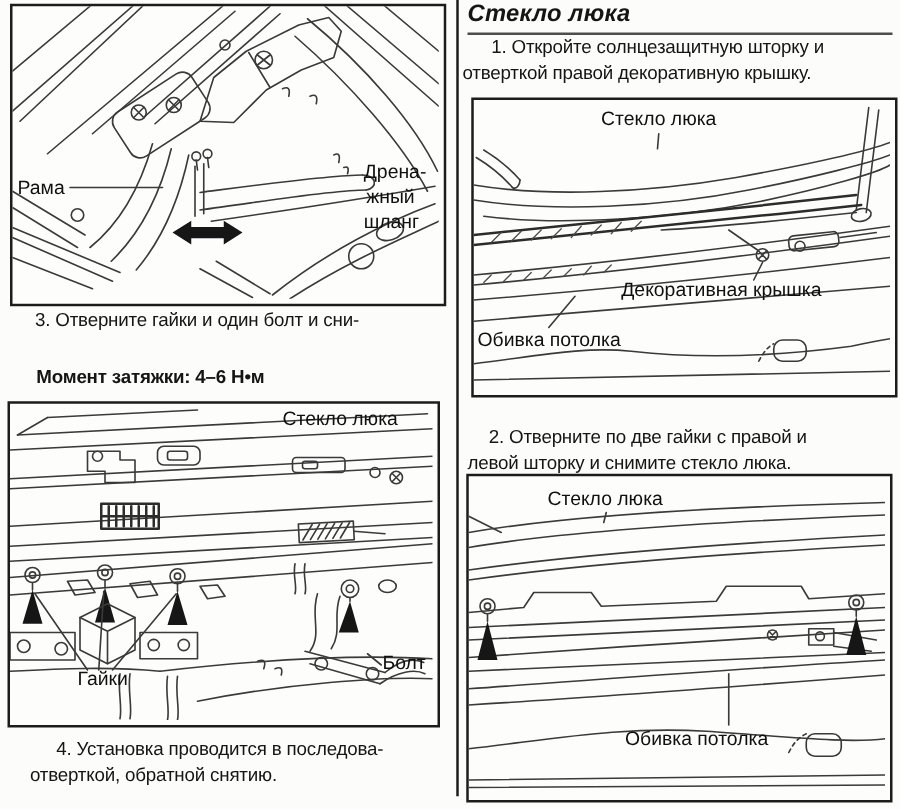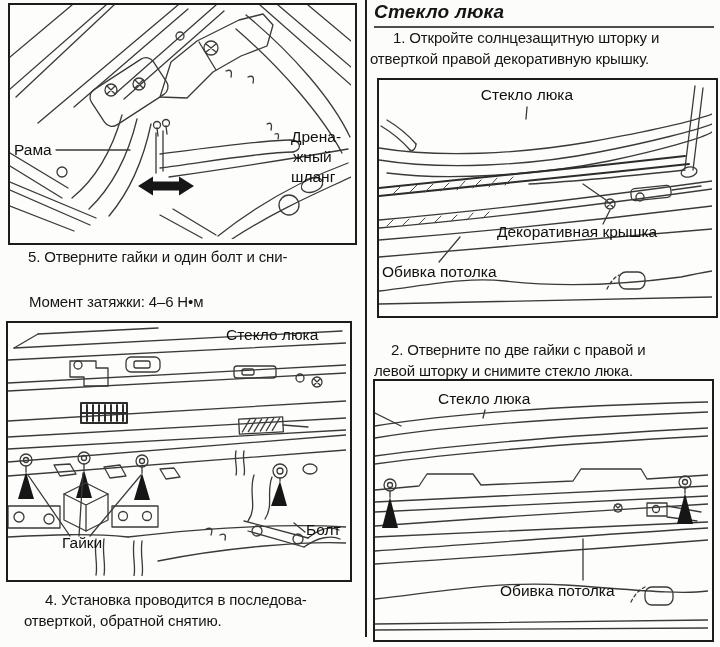--- a/index.html
+++ b/index.html
@@ -12,21 +12,21 @@
   .divider{position:absolute;left:365px;top:0;width:2px;height:637px;background:#1c1c1c}
   figure.panel{position:absolute;margin:0;border:2px solid #1c1c1c;background:#fdfdfc}
   figure.panel svg{display:block}
   .ln{fill:none;stroke:#3a3a3a;stroke-width:1.3;stroke-linecap:round;stroke-linejoin:round}
   .ln2{fill:none;stroke:#2c2c2c;stroke-width:2;stroke-linecap:round;stroke-linejoin:round}
   .lnth{fill:none;stroke:#4a4a4a;stroke-width:1;stroke-linecap:round}
   .dash{stroke-dasharray:3 3}
   .blk{fill:#161616;stroke:none}
   svg text{font:15.5px "Liberation Sans",sans-serif;fill:#101010}
   .para{position:absolute;font-size:15px;line-height:21px;letter-spacing:-0.15px;white-space:nowrap}
-  .b{font-weight:400}
+  .b{font-weight:700}
   .ind20{padding-left:20px}.ind21{padding-left:21px}.ind23{padding-left:23px}.ind4{padding-left:4px}
   .heading-wrap{
     position:absolute;left:374px;top:1px;width:340px;
     border-bottom:2px solid #4d4d4d;padding-bottom:3px;
   }
   .heading{font-size:19px;font-weight:700;font-style:italic;letter-spacing:0.2px;white-space:nowrap}
 </style>
 </head>
 <body>
 
@@ -99,21 +99,21 @@
       <polygon class="blk" points="128,181 143,171.5 143,176.5 169,176.5 169,171.5 184,181 169,190.5 169,185.5 143,185.5 143,190.5"></polygon>
       <path class="ln" d="M46,145 L120,145"></path>
       <text x="4" y="150">Рама</text>
       <text x="281" y="137">Дрена-</text>
       <text x="283" y="157">жный</text>
       <text x="281" y="177">шланг</text>
     </svg>
   </figure>
 
   <div class="para" style="left:8px;top:246px;width:348px">
-    <div class="ind20">5. Отверните гайки и один болт и сни-</div>
+    <div class="ind20">3. Отверните гайки и один болт и сни-</div>
   </div>
   <div class="para b" style="left:29px;top:291px">Момент затяжки: 4–6 Н•м</div>
 
   <figure class="panel" style="left:6px;top:321px;width:342px;height:257px">
     <svg width="338" height="253" viewBox="0 0 338 253">
       <g class="ln">
         <path d="M6,25 L334,8"></path>
           <path d="M0,37 L338,20"></path>
         <path d="M30,11 L6,25"></path>
           <path d="M30,11 L150,5"></path>

